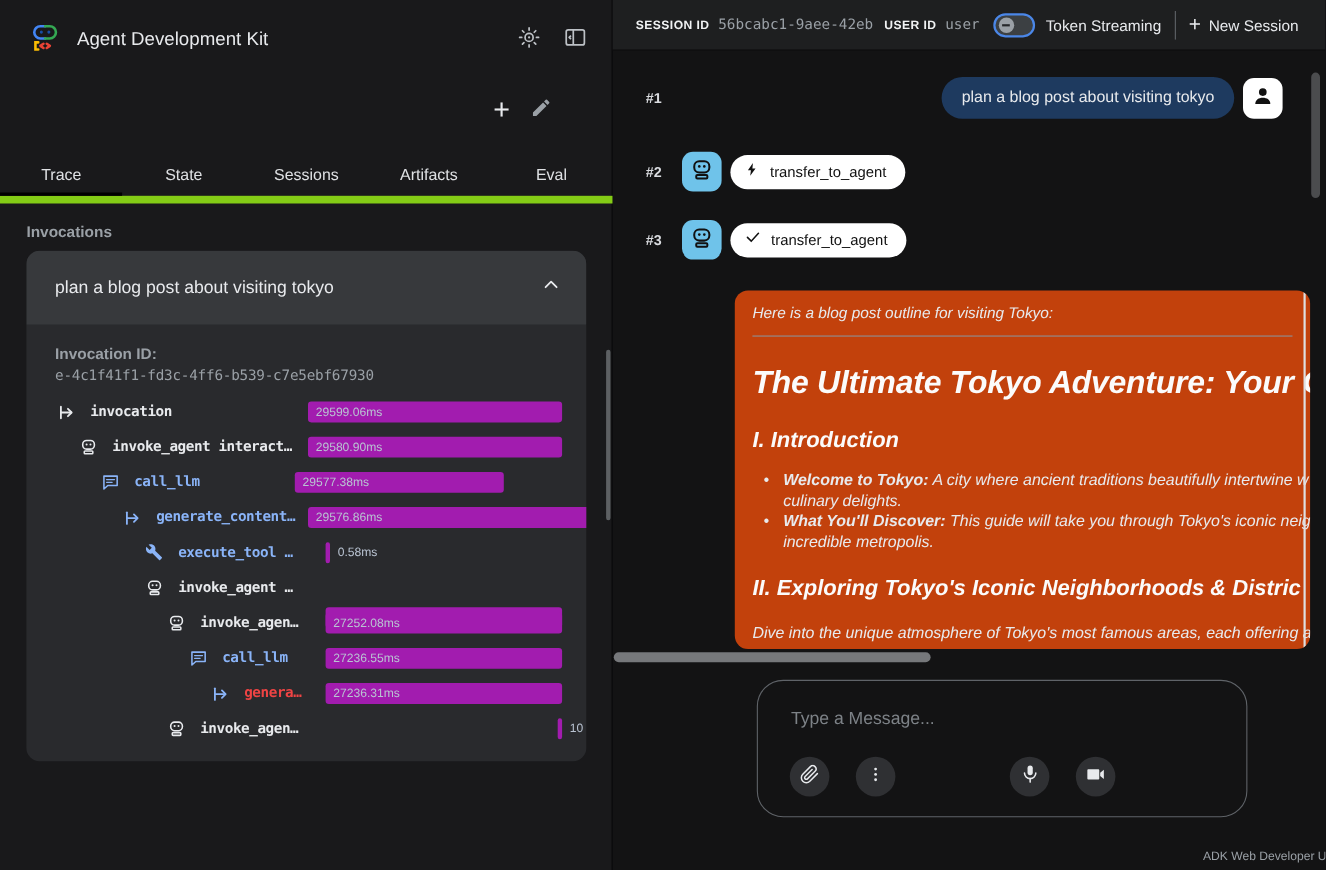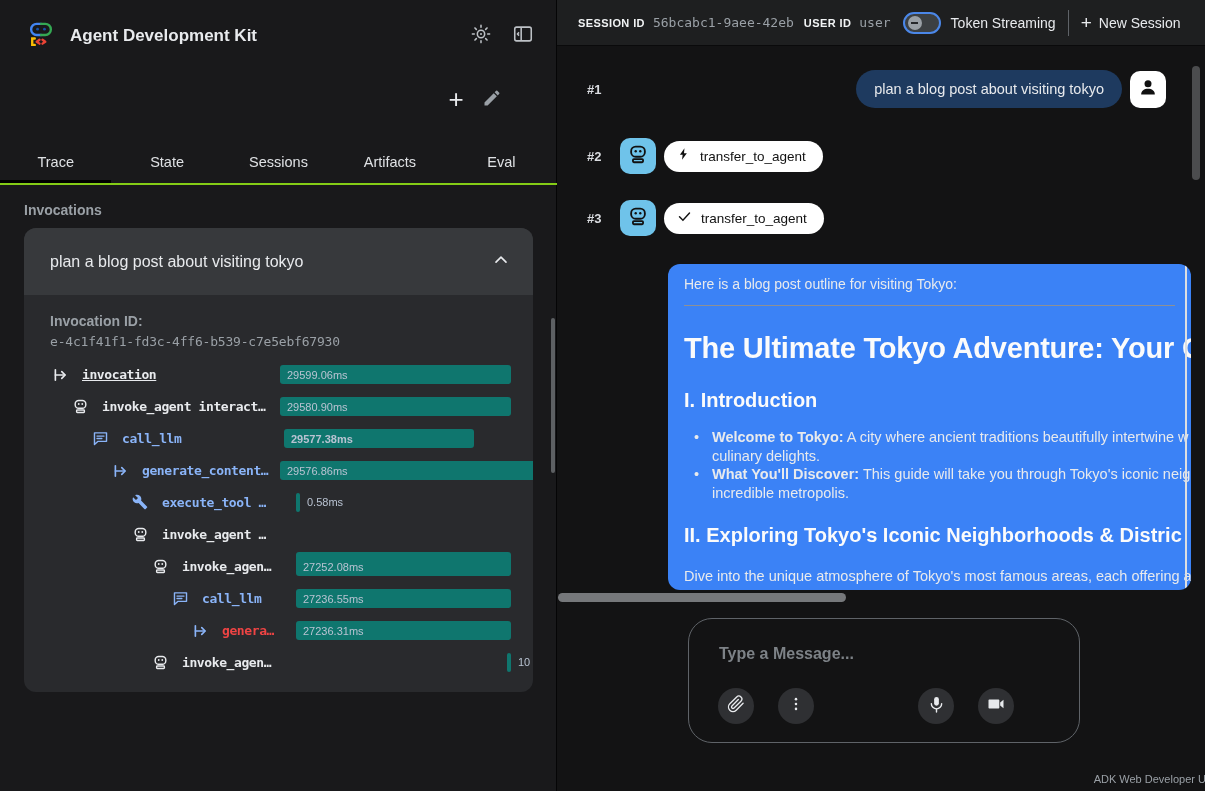--- a/index.html
+++ b/index.html
@@ -6,56 +6,56 @@
   html,body { width:1205px; height:791px; overflow:hidden; background:#131314;
               font-family:"Liberation Sans", sans-serif; }
   .mono { font-family:"DejaVu Sans Mono", monospace; }
   #app { position:relative; width:1205px; height:791px; }
 
   
   #left-panel { position:absolute; left:0; top:0; width:557px; height:791px;
                 background:#19191b; border-right:1px solid #050506; }
   #lp-header { position:absolute; left:0; top:0; width:100%; height:72px;
                display:flex; align-items:center; padding:0 18px 0 26px; }
-  #lp-title { color:#e8eaed; font-size:17px; font-weight:bold; margin-left:14px; flex:1; }
+  #lp-title { color:#e8eaed; font-size:17px; font-weight:normal; margin-left:14px; flex:1; }
   .hdr-icon-btn { width:30px; height:30px; display:flex; align-items:center; justify-content:center;
                   margin-left:12px; cursor:pointer; }
 
   #agent-row { position:absolute; left:24px; top:80px; width:510px; height:41px; }
   #agent-select { position:absolute; left:0; top:0; width:361px; height:41px;
                   background:#242528; border-radius:10px; display:flex; align-items:center;
                   padding:0 16px; cursor:pointer; }
   #agent-select .val { color:#9aa0a6; font-size:15px; flex:1; }
   #add-agent-btn { position:absolute; left:416px; top:4px; width:32px; height:32px;
                    color:#e8eaed; font-size:26px; font-weight:300; text-align:center; line-height:30px; cursor:pointer; }
   #edit-agent-btn { position:absolute; left:458px; top:8px; width:26px; height:26px; cursor:pointer; }
 
   #tab-bar { position:absolute; left:0; top:141px; width:557px; height:44px; display:flex;
-             border-bottom:2px solid #84cc16; }
+             border-bottom:7px solid #84cc16; }
   .tab { flex:1; position:relative; display:flex; align-items:center; justify-content:center;
          color:#dfe1e4; font-size:14.5px; cursor:pointer; }
   .tab.active::after { content:""; position:absolute; left:0; bottom:0; width:100%; height:3px; background:#000; }
 
   #invocations-label { position:absolute; left:24px; top:202px; color:#9aa0a6;
                        font-size:14px; font-weight:bold; }
 
   #invocation-card { position:absolute; left:24px; top:228px; width:509px; height:464px;
                      border-radius:12px; overflow:hidden; background:#292a2d; }
   #inv-card-header { position:relative; width:100%; height:67px; background:#37393c;
                      display:flex; align-items:center; padding:0 22px 0 26px; cursor:pointer; }
   #inv-card-title { color:#e8eaed; font-size:16px; flex:1; }
   #inv-body { position:relative; padding-top:18px; }
   #inv-id-label { margin-left:26px; color:#9aa0a6; font-size:14px; font-weight:bold; }
   #inv-id { margin-left:26px; margin-top:5px; color:#9aa0a6; font-size:13px; letter-spacing:-0.2px; }
   #trace-rows { position:relative; margin-top:10px; }
   .trace-row { position:relative; height:32px; cursor:pointer; }
   .trace-icon { position:absolute; top:7px; width:18px; height:18px; }
   .trace-label { position:absolute; top:8px; font-family:"DejaVu Sans Mono",monospace;
                  font-size:13px; font-weight:bold; white-space:nowrap; letter-spacing:-0.4px; }
-  .trace-bar { position:absolute; top:6px; height:19px; background:#0f766e; border-radius:3px;
+  .trace-bar { position:absolute; top:6px; height:19px; background:#a21caf; border-radius:3px;
                overflow:hidden; }
   .bar-time { color:#b9c3d2; font-size:11px; line-height:19px; padding-left:7px; white-space:nowrap;
               font-family:"Liberation Sans",sans-serif; }
   .bar-time-out { position:absolute; top:6px; color:#b9c3d2; font-size:11px; line-height:19px; white-space:nowrap; }
   #lp-scroll-thumb { position:absolute; left:551px; top:318px; width:4px; height:155px;
                      background:#5d6063; border-radius:2px; }
 
   
   #right-panel { position:absolute; left:557px; top:0; width:648px; height:791px; background:#131314; }
   #session-header { position:absolute; left:0; top:0; width:100%; height:46px; background:#1e1f20;
@@ -85,21 +85,21 @@
   #msg-2 { top:138px; height:36px; }
   #msg-3 { top:200px; height:36px; }
   .agent-avatar { width:36px; height:36px; background:#6fc3ea; border-radius:10px; margin-left:7px;
                   display:flex; align-items:center; justify-content:center; flex:none; }
   .event-pill { margin-left:8px; height:31px; background:#fff; border-radius:16px;
                 display:flex; align-items:center; gap:9px; padding:0 17px 0 13px; cursor:pointer; }
   .event-pill .pill-text { color:#111; font-size:13.5px; white-space:nowrap;text-align:center; }
 
   
   #response-card { position:absolute; left:111px; top:264px; width:523px; height:326px;
-                   background:#3b82f6; border-radius:12px; overflow:hidden; }
+                   background:#c2410c; border-radius:12px; overflow:hidden;font-style:italic; }
   #rc-inner { position:absolute; left:16px; top:12px; width:700px; }
   #rc-intro { color:#e8eaed; font-size:14px; }
   #rc-hr { width:491px; height:1px; background:#8d9095; margin-top:13px; }
   #rc-title { color:#fbfbfb; font-size:29px; font-weight:bold; margin-top:26px; white-space:nowrap;
               letter-spacing:-0.2px; }
   .rc-h2 { color:#fbfbfb; font-size:20px; font-weight:bold; white-space:nowrap; }
   #rc-h2-1 { margin-top:24px; }
   #rc-bullets { margin-top:16px; list-style:none; }
   #rc-bullets li { position:relative; color:#e8eaed; font-size:14.5px; line-height:18.5px;
                    padding-left:28px; max-width:640px; }
@@ -108,22 +108,22 @@
   #rc-para { color:#e8eaed; font-size:14.5px; margin-top:21px; white-space:nowrap; }
   #rc-vscroll { position:absolute; right:4px; top:0; width:2px; height:326px; background:#dedfe1; }
 
   
   #chat-vscroll-thumb { position:absolute; left:635px; top:66px; width:8px; height:114px;
                         background:#4b4c4e; border-radius:4px; }
   #chat-hscroll-thumb { position:absolute; left:1px; top:593px; width:288px; height:9px;
                         background:#76787b; border-radius:4.5px; }
 
   
-  #composer { position:absolute; left:131px; top:618px; width:392px; height:125px;
-              border:1px solid #5f6368; border-radius:24px;font-weight:bold; }
+  #composer { position:absolute; left:131px; top:618px; width:446px; height:125px;
+              border:1px solid #5f6368; border-radius:24px; }
   #composer-placeholder { position:absolute; left:30px; top:26px; color:#7d8287; font-size:16px; }
   .composer-btn { position:absolute; top:69px; width:36px; height:36px; border-radius:50%;
                   background:#2f3033; display:flex; align-items:center; justify-content:center; cursor:pointer; }
   #btn-attach { left:29px; }  #btn-more { left:89px; }  #btn-mic { left:229px; }  #btn-cam { left:289px; }
 
   #footer-text { position:absolute; right:-4px; bottom:6px; color:#9aa0a6; font-size:11px; white-space:nowrap; }
 </style>
 </head>
 <body>
 
@@ -197,40 +197,40 @@
       <div id="inv-body">
         <div id="inv-id-label">Invocation ID:</div>
         <div id="inv-id" class="mono">e-4c1f41f1-fd3c-4ff6-b539-c7e5ebf67930</div>
         <div id="trace-rows">
             <div class="trace-row">
               <span class="trace-icon" style="left: 28px; color: rgb(232, 234, 237);"><svg width="18" height="18" viewBox="0 0 24 24" fill="none" stroke="currentColor" stroke-width="2.2" stroke-linecap="round" stroke-linejoin="round">
                   <path d="M4.5 5v14"></path>
                   <path d="M4.5 12h12.5"></path>
                   <path d="M13 7.5 17.5 12 13 16.5"></path>
                 </svg></span>
-              <span class="trace-label" style="left: 58px; color: rgb(232, 234, 237); text-decoration: underline;">invocation</span>
+              <span class="trace-label" style="left: 58px; color: rgb(232, 234, 237);">invocation</span>
               <div class="trace-bar" style="left: 256px; width: 231px;"><span class="bar-time">29599.06ms</span></div>
             </div>
             <div class="trace-row">
               <span class="trace-icon" style="left: 48px; color: rgb(232, 234, 237);"><svg width="17" height="17" viewBox="0 0 24 24">
                   <rect x="4.5" y="3.5" width="15" height="11" rx="5" fill="none" stroke="currentColor" stroke-width="2"></rect>
                   <circle cx="9.5" cy="8.5" r="1.3" fill="currentColor"></circle>
                   <circle cx="14.5" cy="8.5" r="1.3" fill="currentColor"></circle>
                   <rect x="6.5" y="17" width="11" height="3.5" rx="1" fill="none" stroke="currentColor" stroke-width="2"></rect>
                 </svg></span>
               <span class="trace-label" style="left: 78px; color: rgb(232, 234, 237);">invoke_agent interact…</span>
               <div class="trace-bar" style="left: 256px; width: 231px;"><span class="bar-time">29580.90ms</span></div>
             </div>
             <div class="trace-row">
               <span class="trace-icon" style="left: 68px; color: rgb(138, 180, 248);"><svg width="17" height="17" viewBox="0 0 24 24">
                   <path d="M3.5 4h17v12H8.5l-5 4.5z" fill="none" stroke="currentColor" stroke-width="2" stroke-linejoin="round"></path>
                   <path d="M7 8.5h10M7 12h7" stroke="currentColor" stroke-width="1.8" stroke-linecap="round"></path>
                 </svg></span>
               <span class="trace-label" style="left: 98px; color: rgb(138, 180, 248);">call_llm</span>
-              <div class="trace-bar" style="left: 260px; width: 190px; font-weight: bold;"><span class="bar-time">29577.38ms</span></div>
+              <div class="trace-bar" style="left: 244px; width: 190px;"><span class="bar-time">29577.38ms</span></div>
             </div>
             <div class="trace-row">
               <span class="trace-icon" style="left: 88px; color: rgb(138, 180, 248);"><svg width="18" height="18" viewBox="0 0 24 24" fill="none" stroke="currentColor" stroke-width="2.2" stroke-linecap="round" stroke-linejoin="round">
                   <path d="M4.5 5v14"></path>
                   <path d="M4.5 12h12.5"></path>
                   <path d="M13 7.5 17.5 12 13 16.5"></path>
                 </svg></span>
               <span class="trace-label" style="left: 118px; color: rgb(138, 180, 248);">generate_content…</span>
               <div class="trace-bar" style="left: 256px; width: 277px;"><span class="bar-time">29576.86ms</span></div>
             </div>

